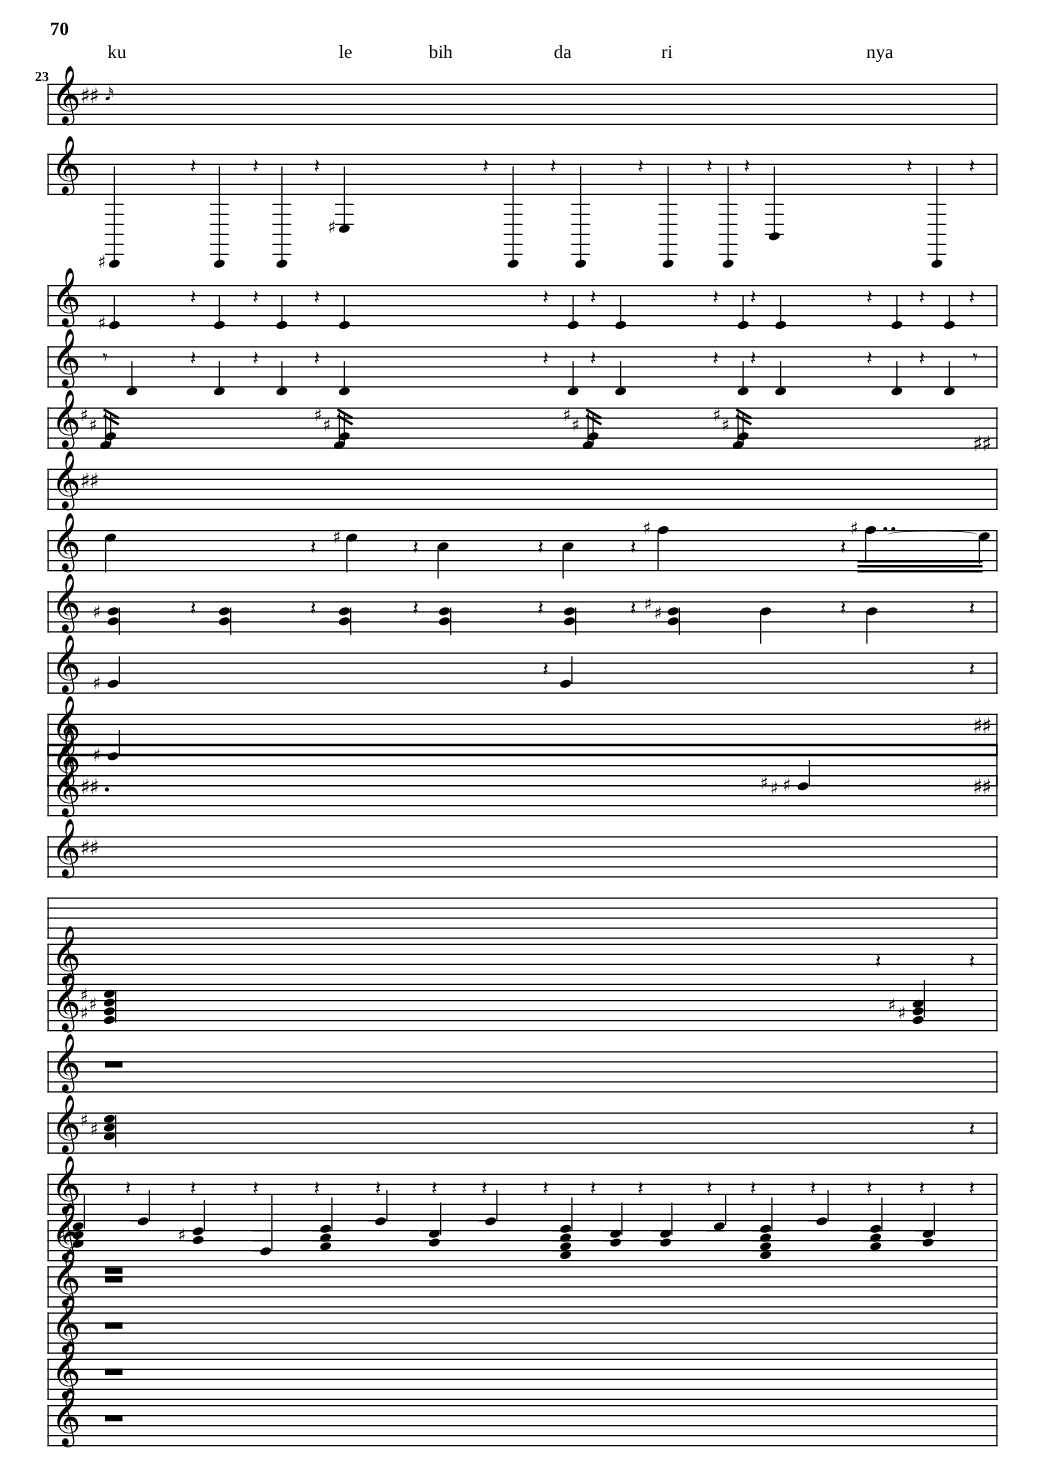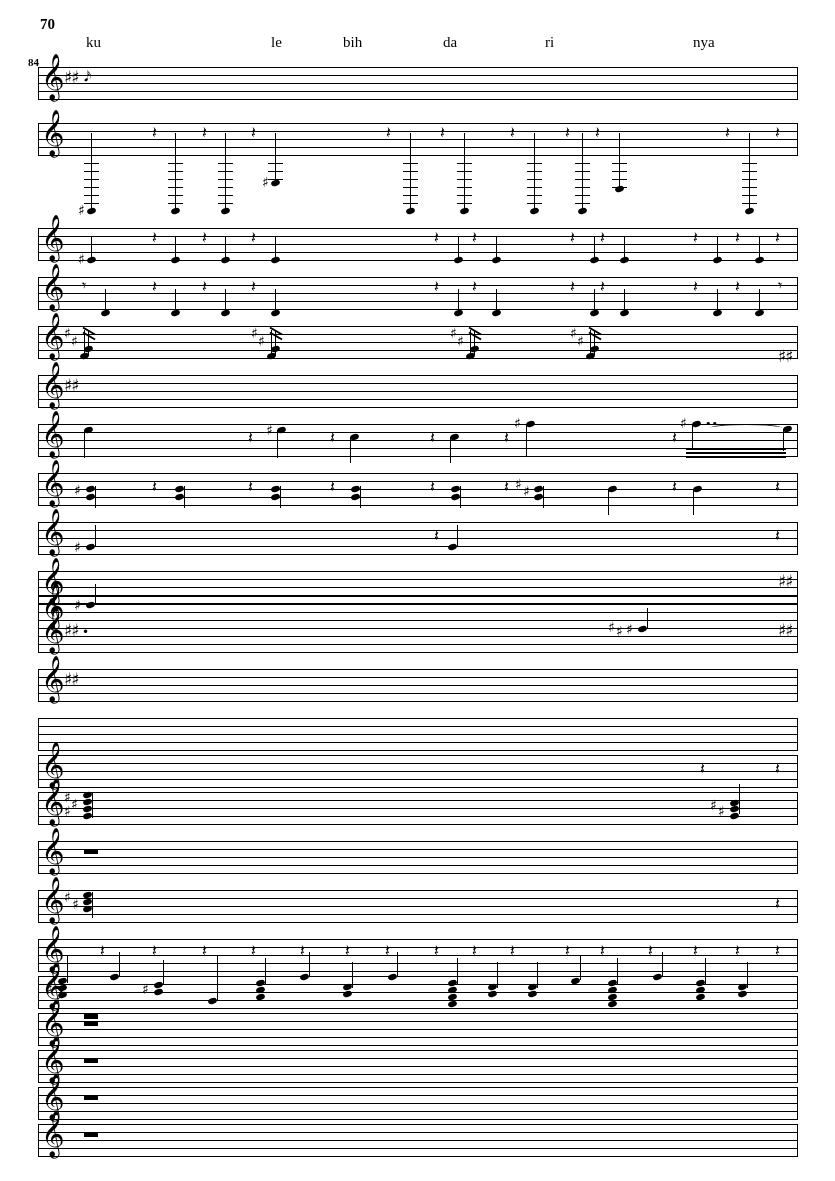--- a/index.html
+++ b/index.html
@@ -144,28 +144,28 @@
     border-radius: 50%;
     height: 7px;
   }
 </style>
 </head>
 <body>
 
 <div id="page">
 
   <div class="page-number" style="left:40px; top:16px;">70</div>
-  <div class="measure-number" style="left:28px; top:56px;">84</div>
+  <div class="measure-number" style="left:28px; top:56px;">23</div>
 
   <div>
     <span class="lyric" style="left:86px; top:34px;">ku</span>
     <span class="lyric" style="left:271px; top:34px;">le</span>
     <span class="lyric" style="left:343px; top:34px;">bih</span>
     <span class="lyric" style="left:443px; top:34px;">da</span>
-    <span class="lyric" style="left:529px; top:34px;margin-left:16px;">ri</span>
+    <span class="lyric" style="left:529px; top:34px;">ri</span>
     <span class="lyric" style="left:693px; top:34px;">nya</span>
   </div>
 
   <div class="staff" style="top:67px;">
     <div class="line l0"></div>
     <div class="line l1"></div>
     <div class="line l2"></div>
     <div class="line l3"></div>
     <div class="line l4"></div>
     <div class="barline-left"></div>

